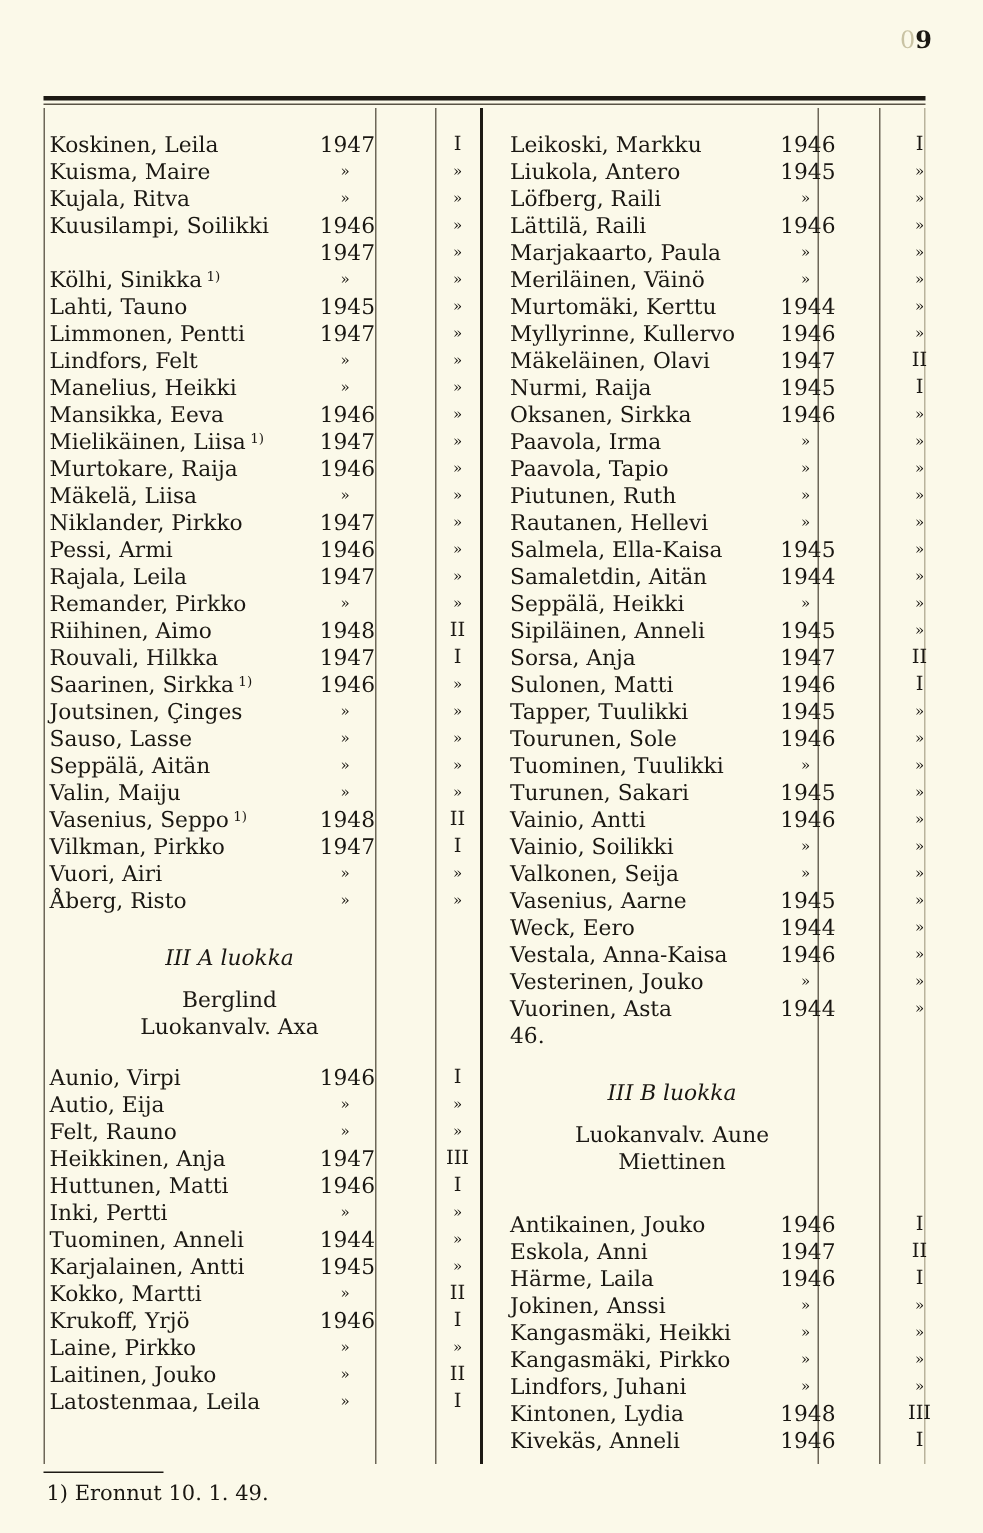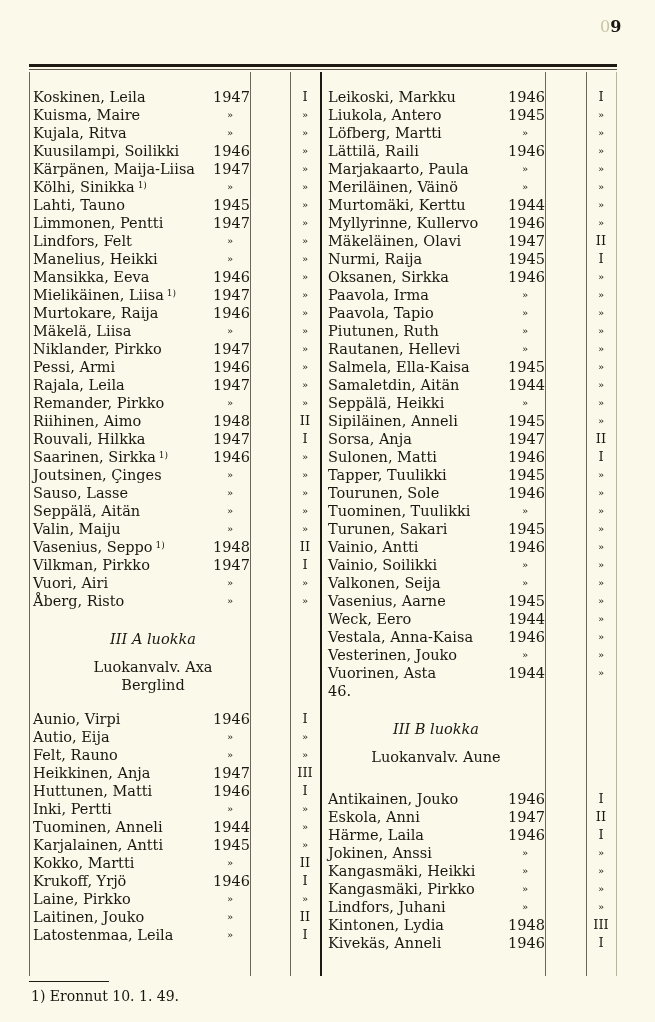--- a/index.html
+++ b/index.html
@@ -55,21 +55,20 @@
         <span class="name">Kujala, Ritva</span>
         <span class="year ditto" style="right: 70px; width: 40px; text-align: center;">»</span>
         <span class="cls ditto" style="left: 257px; width: 30px;">»</span>
       </div>
       <div class="row">
         <span class="name">Kuusilampi, Soilikki</span>
         <span class="year" style="right: 70px; width: 40px; text-align: right;">1946</span>
         <span class="cls ditto" style="left: 257px; width: 30px;">»</span>
       </div>
       <div class="row">
-        <span class="name">Kärpänen, Maija-Liisa</span>
         <span class="year" style="right: 70px; width: 40px; text-align: right;">1947</span>
         <span class="cls ditto" style="left: 257px; width: 30px;">»</span>
       </div>
       <div class="row">
         <span class="name">Kölhi, Sinikka<span class="sup"> 1)</span></span>
         <span class="year ditto" style="right: 70px; width: 40px; text-align: center;">»</span>
         <span class="cls ditto" style="left: 257px; width: 30px;">»</span>
       </div>
       <div class="row">
         <span class="name">Lahti, Tauno</span>
@@ -186,24 +185,24 @@
         <span class="year ditto" style="right: 70px; width: 40px; text-align: center;">»</span>
         <span class="cls ditto" style="left: 257px; width: 30px;">»</span>
       </div>
     </div>
   <div style="height:20px"></div>
   <div class="row" style="height:22px;">
       <span class="heading italic" style="left:0;width:240px;">III A luokka</span>
     </div>
   <div style="height:6px"></div>
   <div class="row">
+      <span class="heading" style="left:0;width:240px;">Berglind</span>
+    </div>
+  <div class="row">
       <span class="heading" style="left:0;width:240px;">Luokanvalv. Axa</span>
-    </div>
-  <div class="row">
-      <span class="heading" style="left:0;width:240px;">Berglind</span>
     </div>
   <div style="height:16px"></div>
   <div id="left-b">
       <div class="row">
         <span class="name">Aunio, Virpi</span>
         <span class="year" style="right: 70px; width: 40px; text-align: right;">1946</span>
         <span class="cls" style="left: 257px; width: 30px;">I</span>
       </div>
       <div class="row">
         <span class="name">Autio, Eija</span>
@@ -261,34 +260,34 @@
         <span class="cls" style="left: 257px; width: 30px;">II</span>
       </div>
       <div class="row">
         <span class="name">Latostenmaa, Leila</span>
         <span class="year ditto" style="right: 70px; width: 40px; text-align: center;">»</span>
         <span class="cls" style="left: 257px; width: 30px;">I</span>
       </div>
     </div>
 </div>
 
-<div class="col" id="right-col" style="left:328px;width:290px;">
+<div class="col" id="right-col" style="left:340px;width:290px;">
   <div id="right-a">
       <div class="row">
         <span class="name">Leikoski, Markku</span>
         <span class="year" style="right: 73px; width: 40px; text-align: right;">1946</span>
         <span class="cls" style="left: 258px; width: 30px;">I</span>
       </div>
       <div class="row">
         <span class="name">Liukola, Antero</span>
         <span class="year" style="right: 73px; width: 40px; text-align: right;">1945</span>
         <span class="cls ditto" style="left: 258px; width: 30px;">»</span>
       </div>
       <div class="row">
-        <span class="name">Löfberg, Martti</span>
+        <span class="name">Löfberg, Raili</span>
         <span class="year ditto" style="right: 73px; width: 40px; text-align: center;">»</span>
         <span class="cls ditto" style="left: 258px; width: 30px;">»</span>
       </div>
       <div class="row">
         <span class="name">Lättilä, Raili</span>
         <span class="year" style="right: 73px; width: 40px; text-align: right;">1946</span>
         <span class="cls ditto" style="left: 258px; width: 30px;">»</span>
       </div>
       <div class="row">
         <span class="name">Marjakaarto, Paula</span>
@@ -440,20 +439,23 @@
       <span class="name">46.</span>
     </div>
   <div style="height:20px"></div>
   <div class="row" style="height:22px;">
       <span class="heading italic" style="left:0;width:216px;">III B luokka</span>
     </div>
   <div style="height:6px"></div>
   <div class="row">
       <span class="heading" style="left:0;width:216px;">Luokanvalv. Aune</span>
     </div>
+  <div class="row">
+      <span class="heading" style="left:0;width:216px;">Miettinen</span>
+    </div>
   <div style="height:24px"></div>
   <div id="right-b">
       <div class="row">
         <span class="name">Antikainen, Jouko</span>
         <span class="year" style="right: 73px; width: 40px; text-align: right;">1946</span>
         <span class="cls" style="left: 258px; width: 30px;">I</span>
       </div>
       <div class="row">
         <span class="name">Eskola, Anni</span>
         <span class="year" style="right: 73px; width: 40px; text-align: right;">1947</span>

